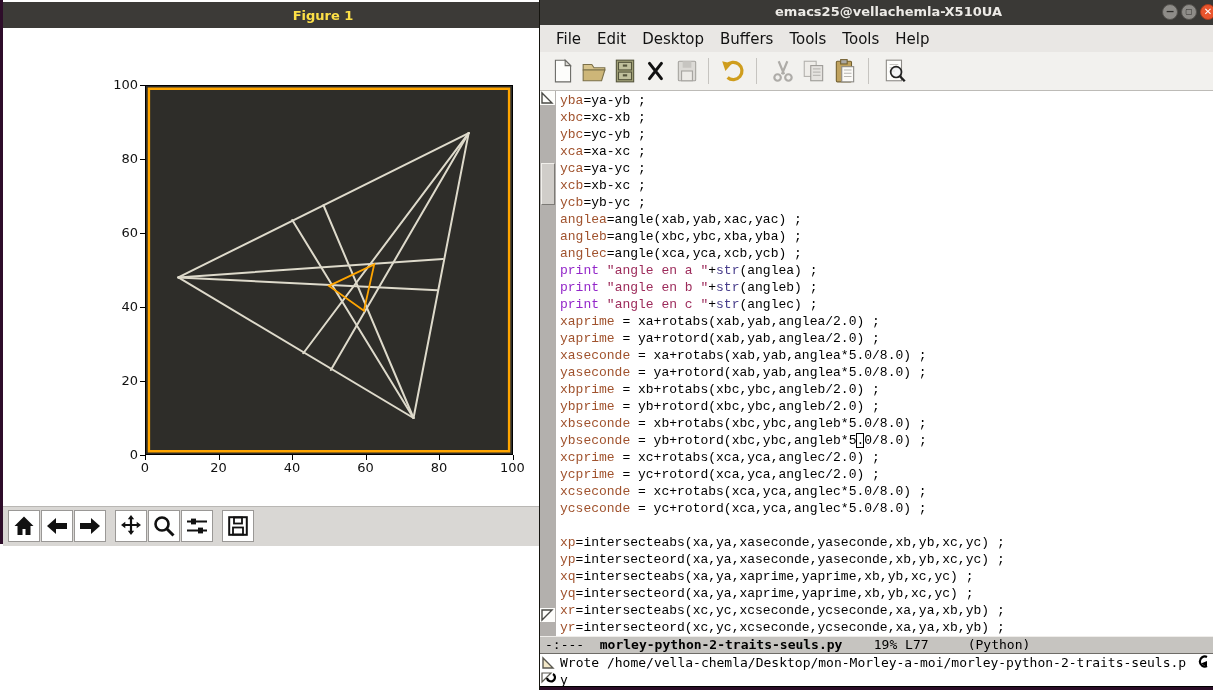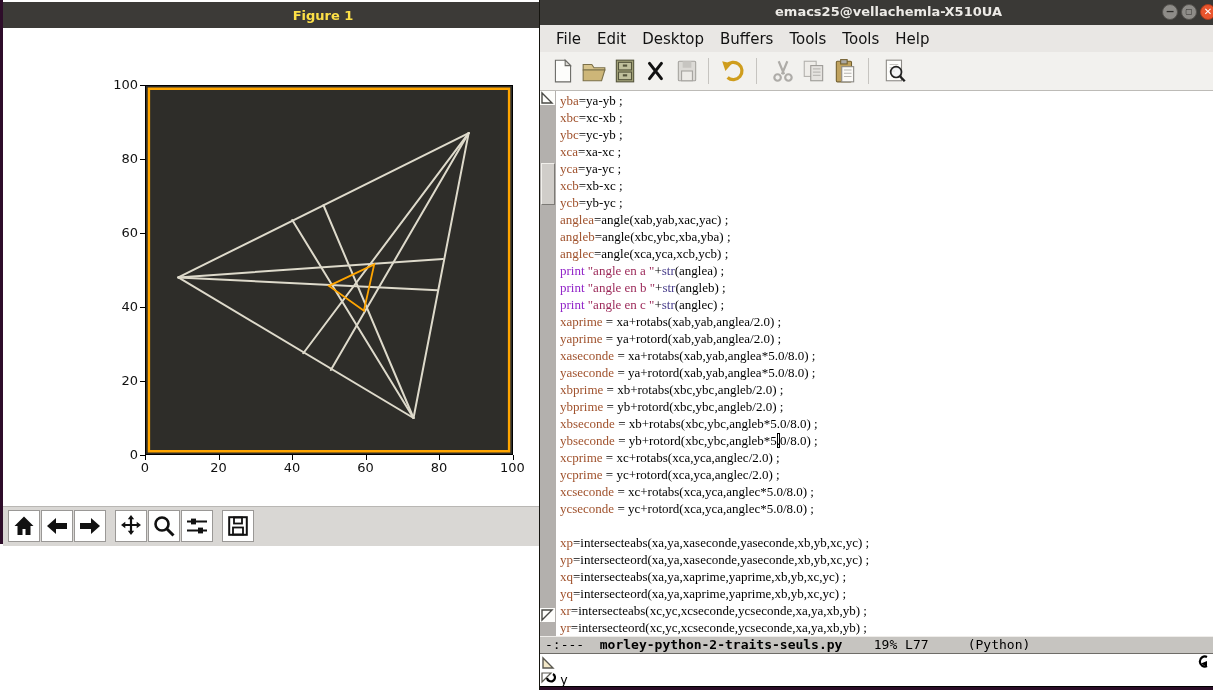--- a/index.html
+++ b/index.html
@@ -46,21 +46,21 @@
   
   #scrollbar-trough{left:540px;top:91px;width:16px;height:545px;background:#b3b0ad;}
   #scrollbar-thumb{left:541px;top:163px;width:14px;height:42px;background:#d0cdc9;
       border-top:1px solid #f1efeb;border-left:1px solid #f1efeb;
       border-right:1px solid #7c7a76;border-bottom:1px solid #7c7a76;box-sizing:border-box;}
   .boundary-box{position:absolute;left:540px;width:15px;height:14px;background:#fdfdfb;}
   .boundary-box svg{width:15px;height:14px;display:block;}
 
   
   #code-area{left:556px;top:91px;width:657px;height:545px;background:#ffffff;overflow:hidden;}
-  #code-lines{position:absolute;left:4px;top:1px;font-family:Liberation Serif, serif;
+  #code-lines{position:absolute;left:4px;top:1px;font-family:Liberation Mono, monospace;
       font-size:13px;line-height:17px;white-space:pre;color:#000;}
   .cl{height:17px;}
   .tk-v{color:#a0522d;}
   .tk-p{color:#000;}
   .tk-k{color:#9326c9;}
   .tk-s{color:#9c2a5a;}
   .tk-b{color:#483d8b;text-align:right;}
   .tk-cur{outline:1px solid #000;outline-offset:-1px;}
 
   
@@ -287,20 +287,21 @@
 </div>
 
 <div class="abs" id="modeline"><span>-:---</span><span>  </span><b>morley-python-2-traits-seuls.py</b><span>    </span><span>19%</span><span> </span><span>L77</span><span>     </span><span>(Python)</span></div>
 
 <div class="abs" id="echo-area">
   <div class="fringe-glyph" style="top:1px;">
     <svg viewBox="0 0 16 15">
         <polygon points="3,13 13,13 3,3" fill="#f4e9c8" stroke="#5a5850" stroke-width="1.4"></polygon>
       </svg>
   </div>
+  <div class="echo-line" style="top:0;">Wrote /home/vella-chemla/Desktop/mon-Morley-a-moi/morley-python-2-traits-seuls.p</div>
   <div id="wrap-glyph-right">
     <svg viewBox="0 0 14 14">
         <path d="M11 2a5 5 0 1 0 0 9" fill="none" stroke="#000" stroke-width="2.2"></path>
         <polygon points="11,12 5,8.5 11,6" fill="#000"></polygon>
       </svg>
   </div>
   <div class="fringe-glyph" style="top:17px;">
     <svg viewBox="0 0 16 15">
         <polygon points="2,2 11,2 2,11" fill="#fff" stroke="#5a5850" stroke-width="1.2"></polygon>
         <path d="M13 3a4 4 0 1 1-6 4" fill="none" stroke="#000" stroke-width="2.2"></path>

